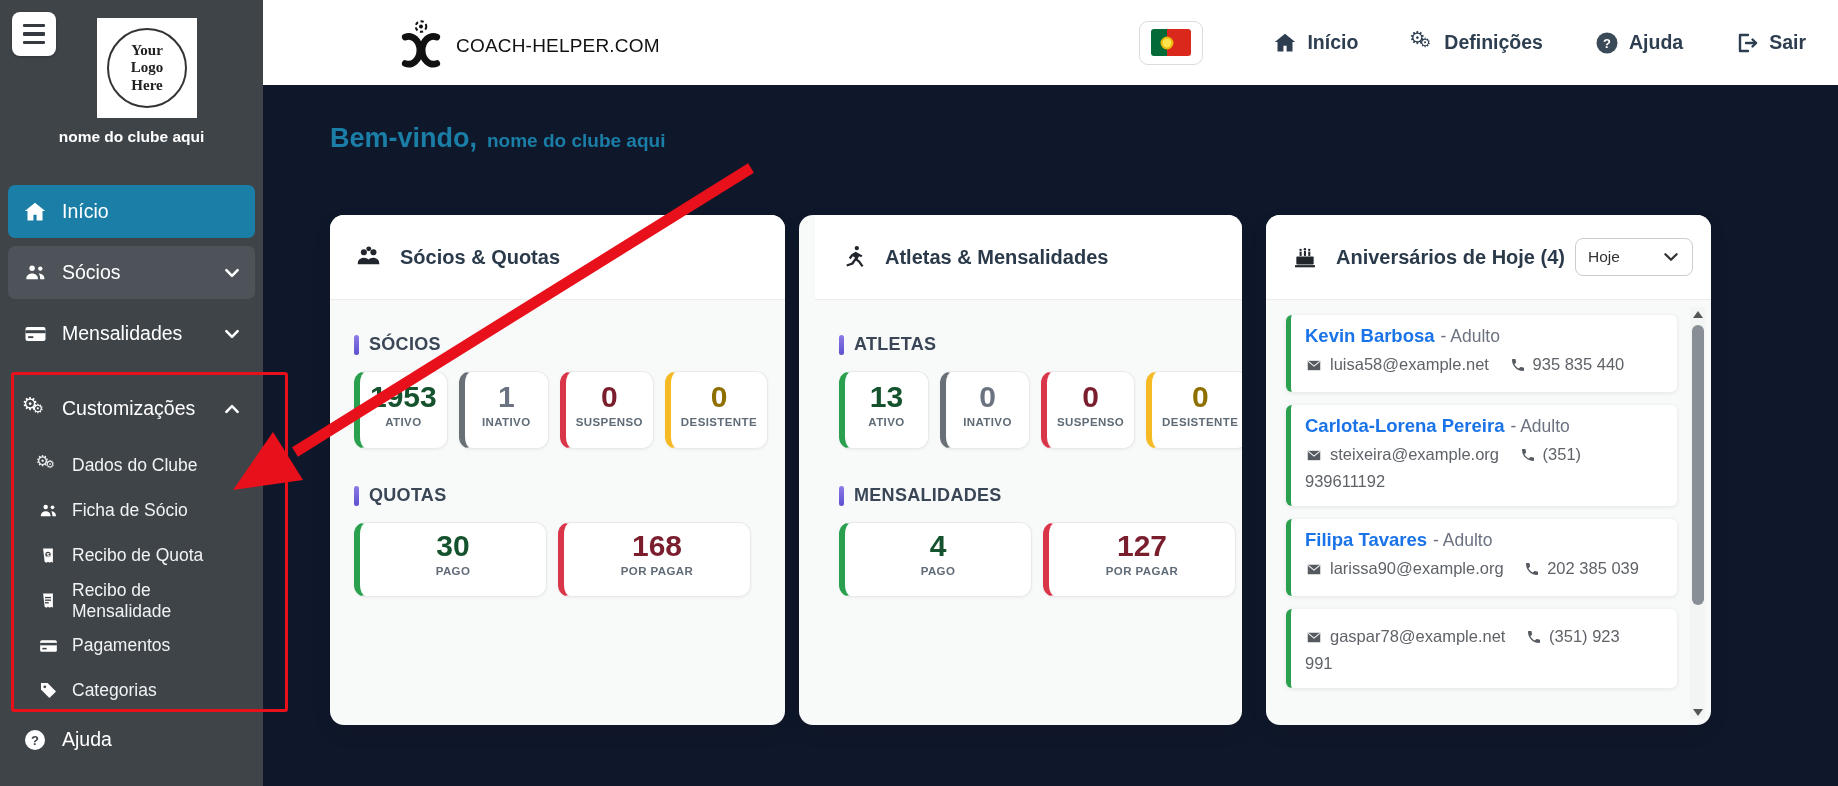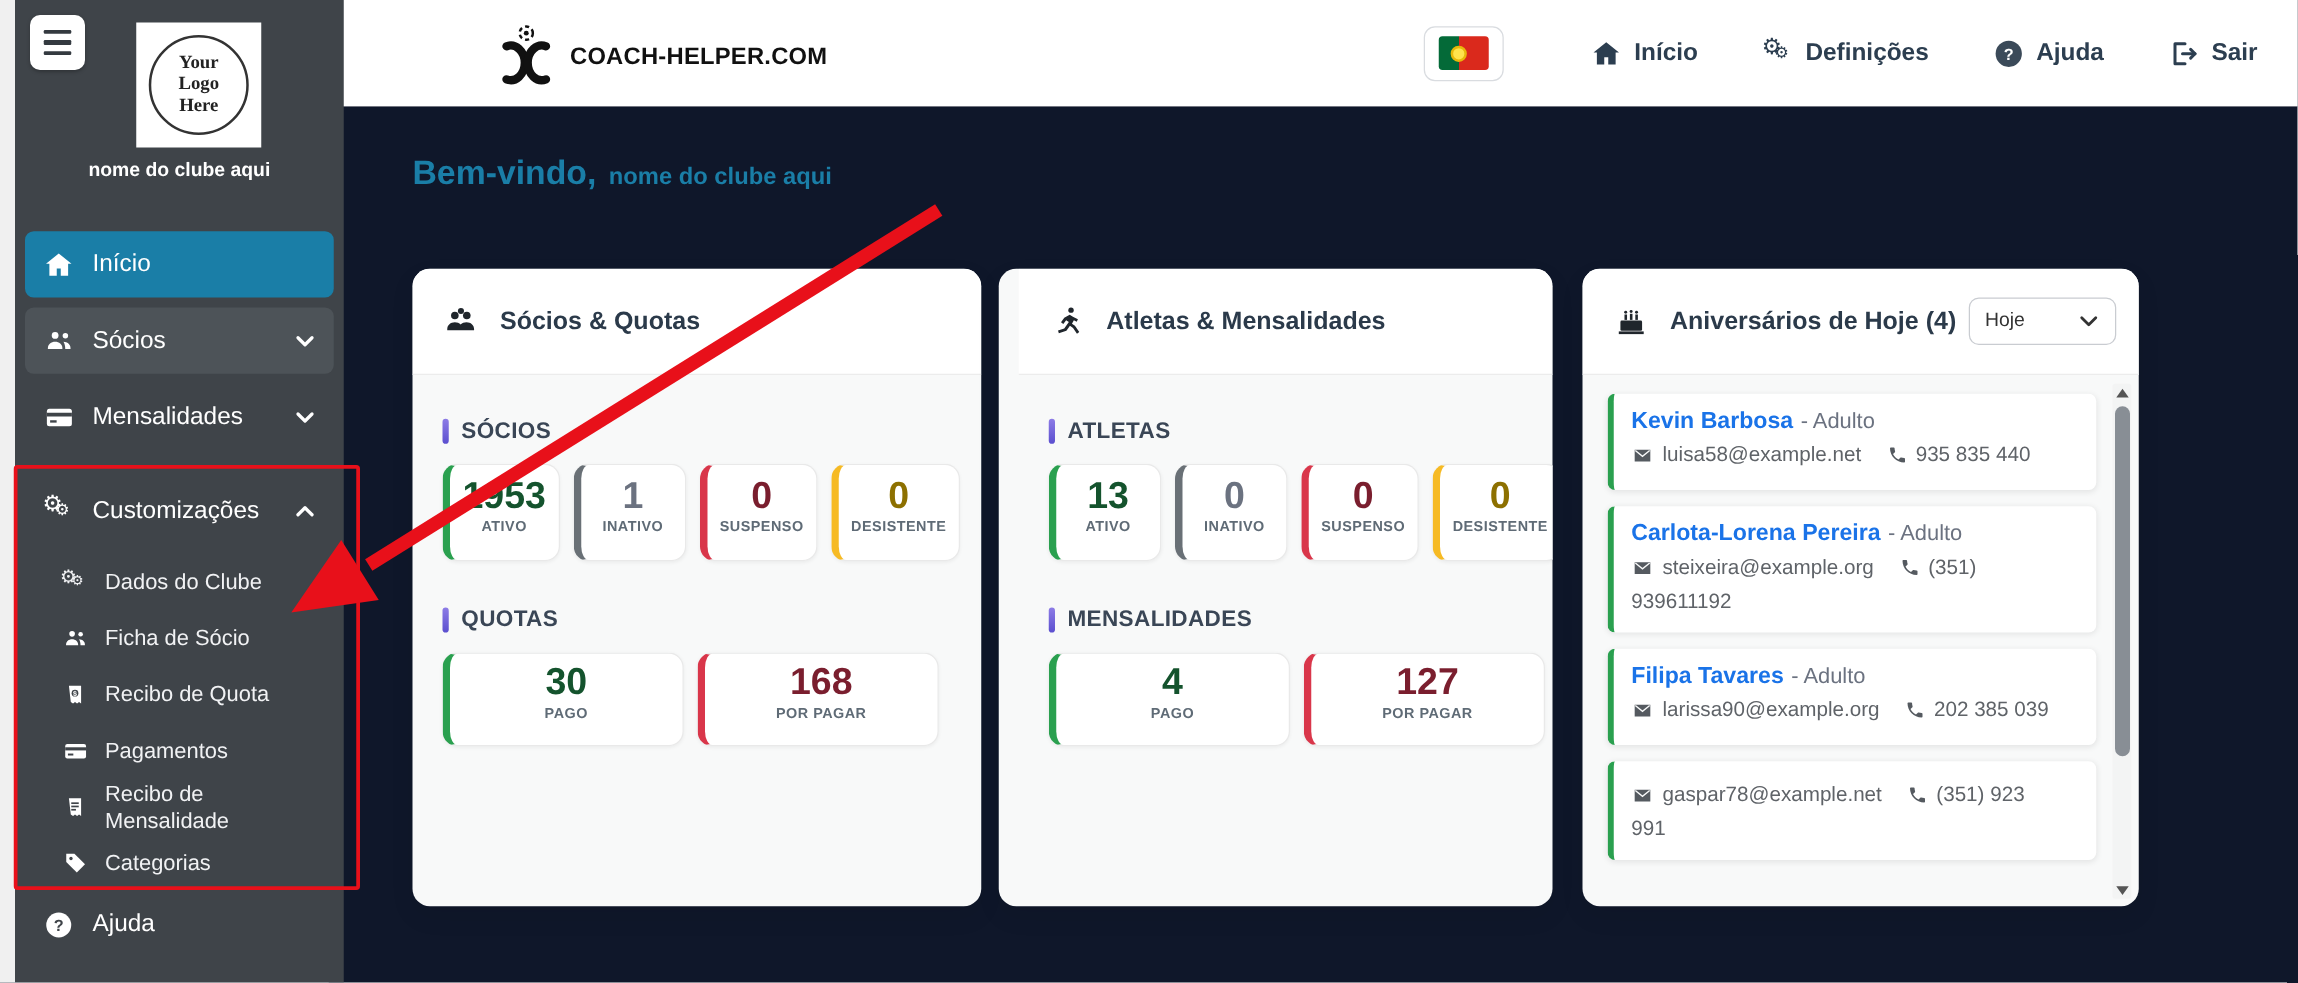--- a/index.html
+++ b/index.html
@@ -1,21 +1,21 @@
 <!DOCTYPE html>
 <html><head>
 <meta charset="utf-8">
 <style>
   * { margin:0; padding:0; box-sizing:border-box; }
   html,body { width:1838px; height:786px; overflow:hidden;
     font-family:"Liberation Sans","DejaVu Sans",sans-serif; background:#f0f0f0; }
   .app { position:relative; width:1838px; height:786px; }
 
   
-  .sidebar { position:absolute; left:12px; top:0; width:263px; height:786px;
+  .sidebar { position:absolute; left:0; top:0; width:263px; height:786px;
     background:#3f4449; color:#fff; z-index:10; }
   .hamburger { position:absolute; left:12px; top:12px; width:44px; height:44px;
     background:#fff; border:none; border-radius:8px; cursor:pointer;
     display:flex; flex-direction:column; justify-content:center; align-items:center; gap:5px;
     box-shadow:0 1px 3px rgba(0,0,0,.25); }
   .hamburger i { display:block; width:22px; height:3.5px; background:#343a40; border-radius:1px; }
   .logo-box { position:absolute; left:97px; top:18px; width:100px; height:100px;
     background:#fff; display:flex; align-items:center; justify-content:center; }
   .logo-circle { width:80px; height:80px; border:2.5px solid #333; border-radius:50%;
     display:flex; align-items:center; justify-content:center; text-align:center;
@@ -48,21 +48,21 @@
   .gear-wrap .g1 { position:absolute; left:-1px; top:-4px; font-size:18px; }
   .gear-wrap .g2 { position:absolute; left:9px; top:4px; font-size:13px; }
   .gear-wrap.small .g1 { font-size:15px; top:-2px; }
   .gear-wrap.small .g2 { font-size:11px; left:8px; top:4px; }
 
   
   .topbar { position:absolute; left:263px; top:0; width:1575px; height:85px; background:#fff;
     display:flex; align-items:center; z-index:5; box-shadow:0 1px 0 rgba(0,0,0,.04); }
   .brand { display:flex; align-items:center; margin-left:125px; }
   .brand-mark { width:66px; height:58px; }
-  .brand-text { font-size:19px; font-weight:700; letter-spacing:.2px; color:#111;
+  .brand-text { font-size:19px; font-weight:400; letter-spacing:.2px; color:#111;
     margin-left:2px; margin-top:6px; }
   .topbar-right { margin-left:auto; display:flex; align-items:center; margin-right:32px; gap:52px; }
   .flag-btn { width:64px; height:44px; background:#fff; border:1px solid #d9dce0; border-radius:9px;
     display:flex; align-items:center; justify-content:center; cursor:pointer; margin-right:18px; }
   .flag { position:relative; width:40px; height:27px; border-radius:3px; overflow:hidden;
     background:linear-gradient(to right,#046a38 0 40%,#da291c 40% 100%); }
   .flag .emblem { position:absolute; left:16px; top:13.5px; width:13px; height:13px;
     transform:translate(-50%,-50%); background:#ffe34d; border-radius:50%; border:2px solid #e8b80a; }
   .top-nav-item { display:flex; align-items:center; gap:10px; cursor:pointer;
     font-size:19.5px; font-weight:600; color:#2c3e50; }
@@ -241,38 +241,38 @@
             <svg viewBox="0 0 24 24" width="18" height="20">
                 <path fill="#fff" d="M5.5 2h13v19l-2.2-1.5-2.1 1.5-2.2-1.5-2.1 1.5-2.4-1.5z"></path>
                 <circle cx="12" cy="10" r="3.6" fill="#3f4449"></circle>
                 <text x="12" y="12.8" text-anchor="middle" font-size="7.5" font-weight="bold" fill="#fff">$</text>
               </svg>
           </span>
           <span>Recibo de Quota</span>
         </div>
         <div class="sub-item">
           <span class="ic">
-            <svg viewBox="0 0 24 24" width="21" height="20">
-                <rect x="2" y="5" width="20" height="14" rx="2" fill="#fff"></rect>
-                <rect x="2" y="8.2" width="20" height="3" fill="#3f4449"></rect>
-                <rect x="4.6" y="14.2" width="5.2" height="1.9" fill="#3f4449"></rect>
-              </svg>
-          </span>
-          <span>Pagamentos</span>
-        </div>
-        <div class="sub-item">
-          <span class="ic">
             <svg viewBox="0 0 24 24" width="18" height="20">
                 <path fill="#fff" d="M5.5 2h13v19l-2.2-1.5-2.1 1.5-2.2-1.5-2.1 1.5-2.4-1.5z"></path>
                 <rect x="8" y="6.5" width="8" height="1.8" fill="#3f4449"></rect>
                 <rect x="8" y="10" width="8" height="1.8" fill="#3f4449"></rect>
                 <rect x="8" y="13.5" width="5" height="1.8" fill="#3f4449"></rect>
               </svg>
           </span>
           <span>Recibo de Mensalidade</span>
+        </div>
+        <div class="sub-item">
+          <span class="ic">
+            <svg viewBox="0 0 24 24" width="21" height="20">
+                <rect x="2" y="5" width="20" height="14" rx="2" fill="#fff"></rect>
+                <rect x="2" y="8.2" width="20" height="3" fill="#3f4449"></rect>
+                <rect x="4.6" y="14.2" width="5.2" height="1.9" fill="#3f4449"></rect>
+              </svg>
+          </span>
+          <span>Pagamentos</span>
         </div>
         <div class="sub-item">
           <span class="ic">
             <svg viewBox="0 0 24 24" width="19" height="19">
                 <path fill="#fff" d="M2.5 2.5h8.3L21.5 13.2l-8.3 8.3L2.5 10.8z"></path>
                 <circle cx="7.3" cy="7.3" r="1.7" fill="#3f4449"></circle>
               </svg>
           </span>
           <span>Categorias</span>
         </div>

